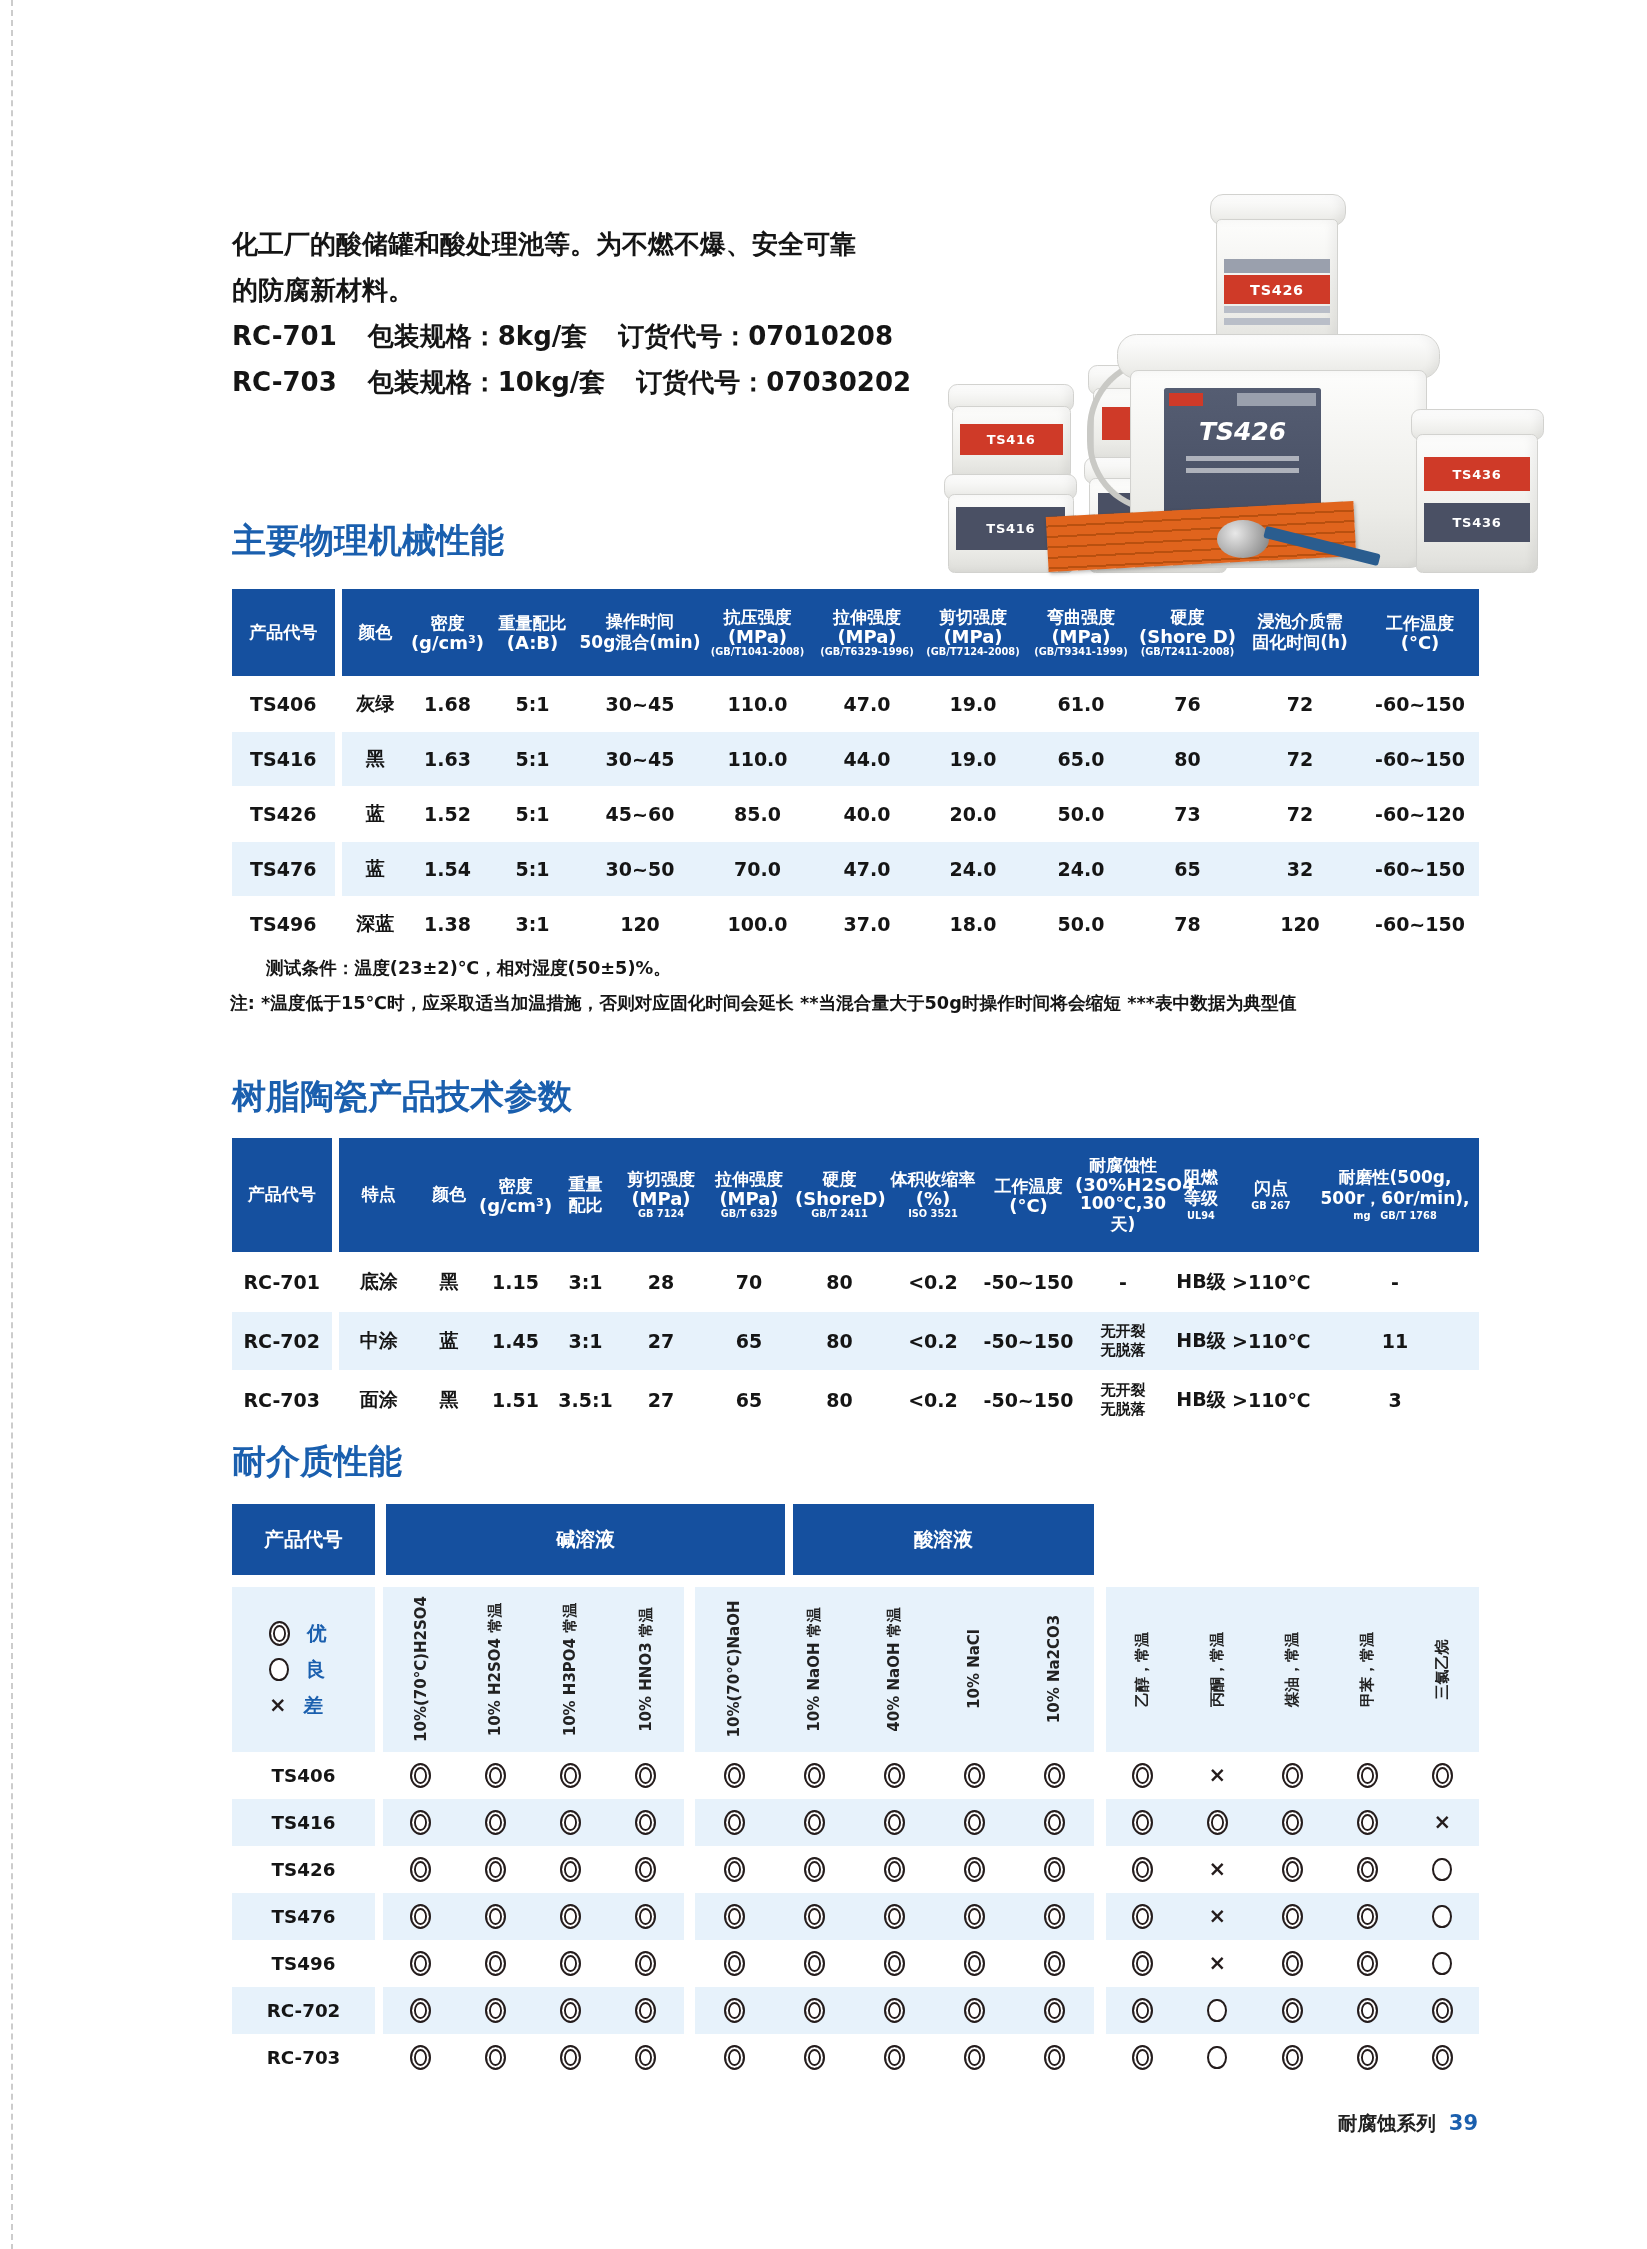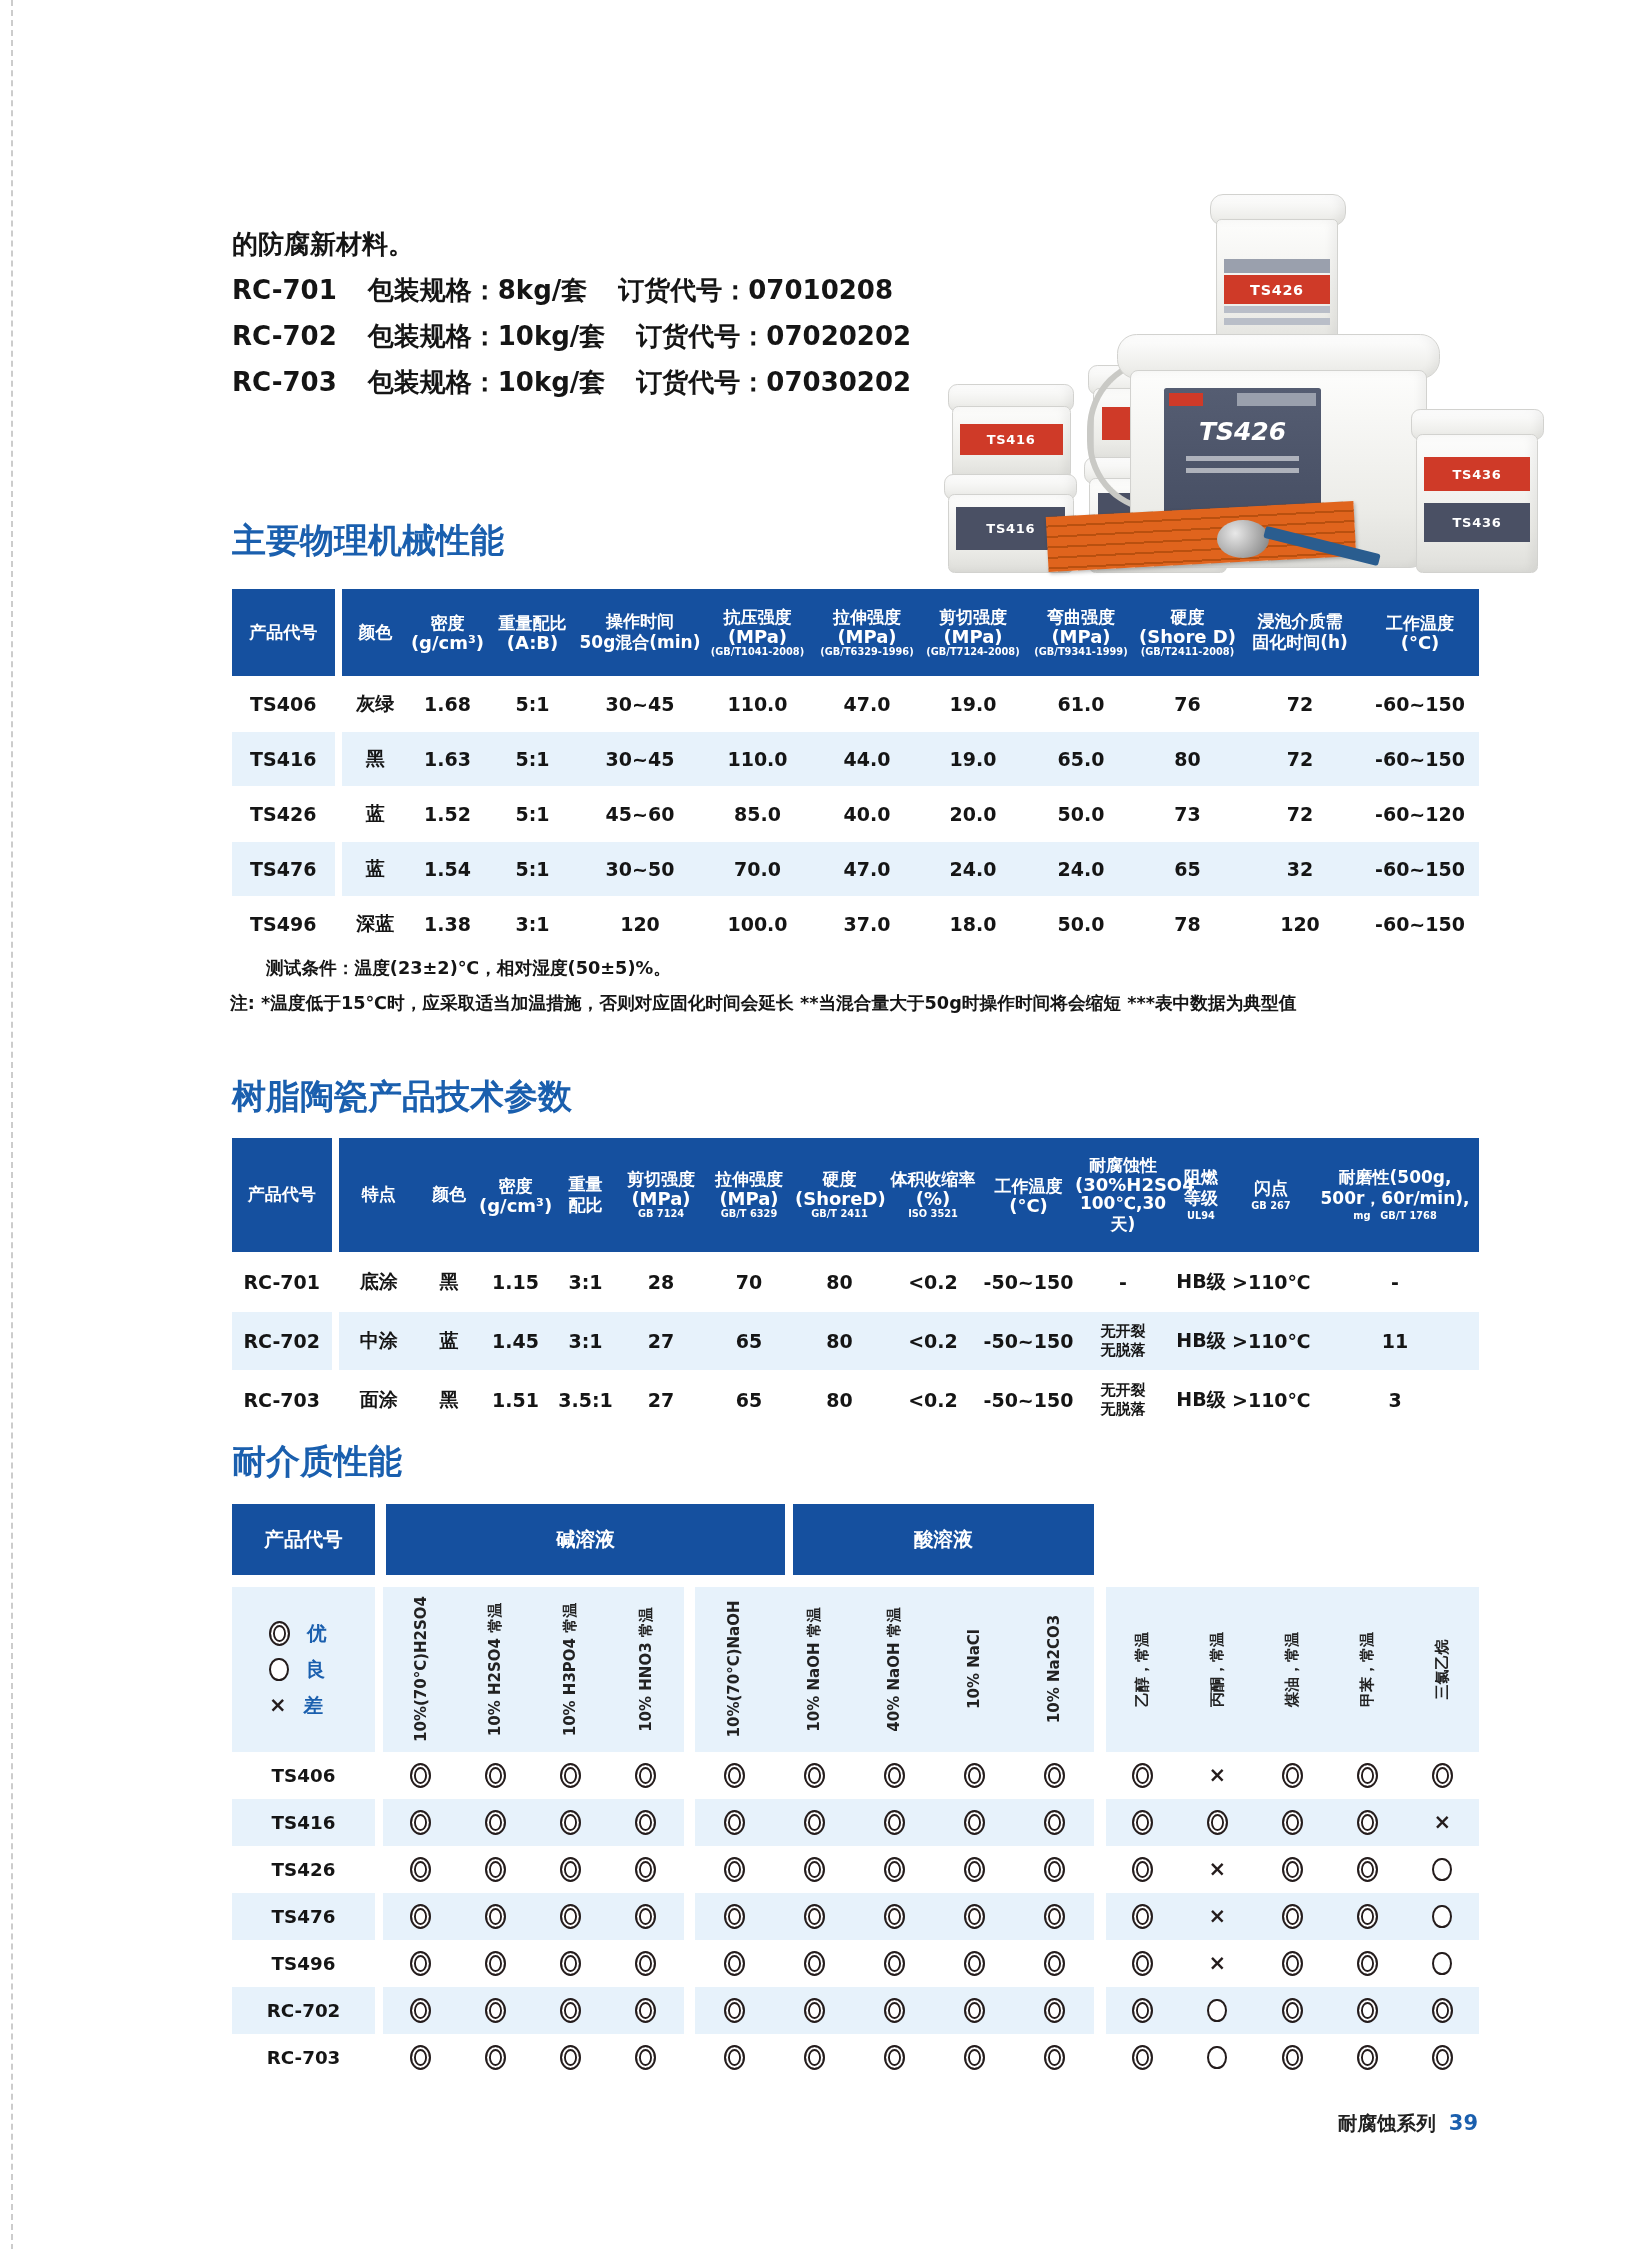--- a/index.html
+++ b/index.html
@@ -86,26 +86,24 @@
   .f-black{font-size:19.6px;font-weight:bold;color:#222;}
   .f-num{font-size:21px;font-weight:bold;color:#1a5fae;}
 </style>
 </head>
 <body>
 
 <div class="page">
   <div class="cropline"></div>
 
   <div class="intro">
+    <p>化工厂的酸储罐和酸处理池等。为不燃不爆、安全可靠</p>
     <p>的防腐新材料。</p>
     <p class="prod">
       <span>RC-701</span><span>包装规格：8kg/套</span><span>订货代号：07010208</span>
-    </p>
-    <p class="prod">
-      <span>RC-702</span><span>包装规格：10kg/套</span><span>订货代号：07020202</span>
     </p>
     <p class="prod">
       <span>RC-703</span><span>包装规格：10kg/套</span><span>订货代号：07030202</span>
     </p>
   </div>
 
   <div class="photo">
 
     <div class="lid" style="left:11.8px;top:191px;width:124px;height:26px;"></div>
     <div class="jar" style="left:15.7px;top:213px;width:117px;height:72px;">

